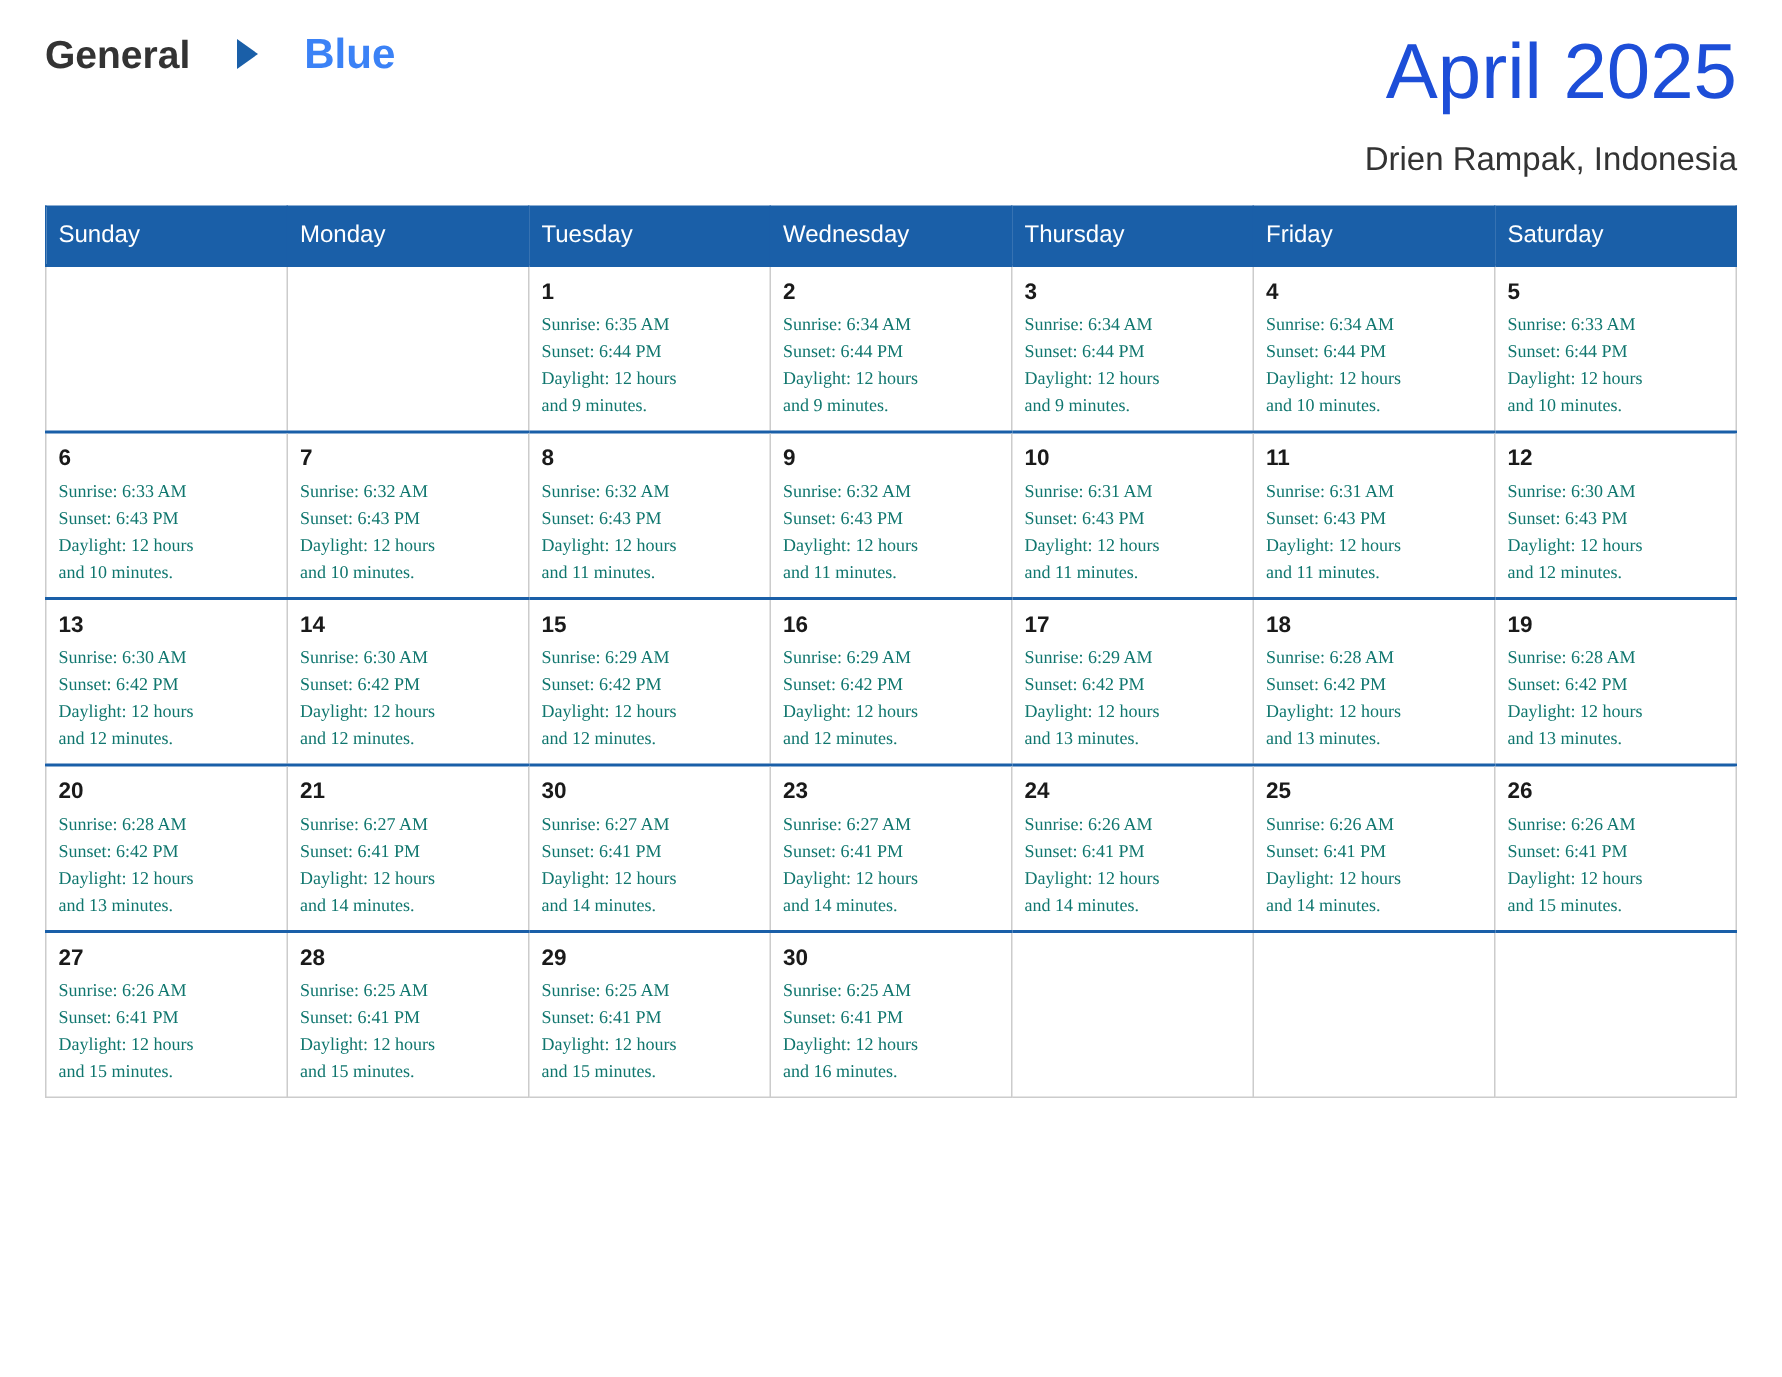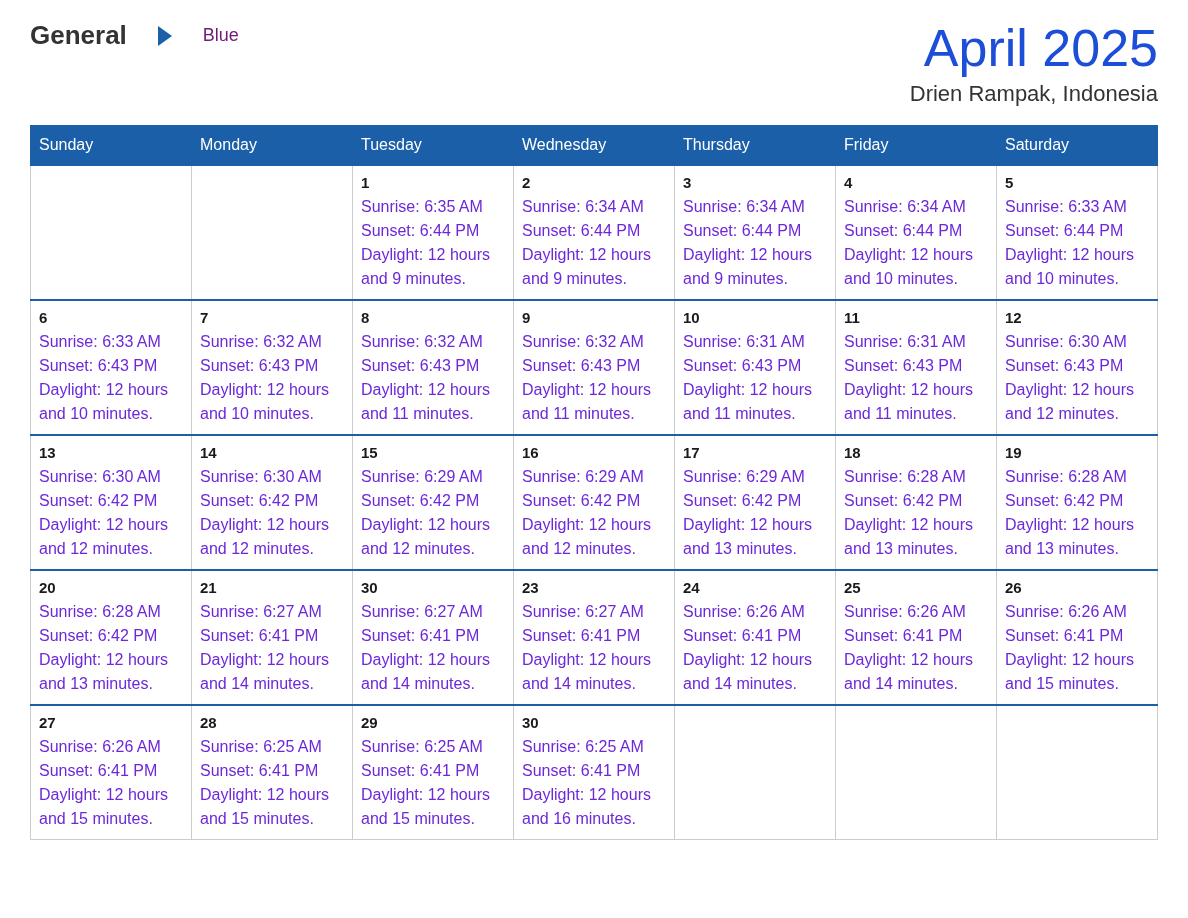--- a/index.html
+++ b/index.html
@@ -33,37 +33,37 @@
     .logo-arrow {
       width: 0;
       height: 0;
       border-left: 14px solid #1a5fa8;
       border-top: 10px solid transparent;
       border-bottom: 10px solid transparent;
       margin: 0 2px;
       display: inline-block;
     }
     .logo-blue {
-      color: #701a75;
-      font-size: 18px;
-      font-weight: normal;
+      color: #3b82f6;
+      font-size: 28px;
+      font-weight: bold;
     }
     .title-section {
       text-align: right;
     }
     .month-title {
       font-size: 52px;
       font-weight: normal;
       color: #1d4ed8;
       line-height: 1.1;
     }
     .location {
       font-size: 22px;
       color: #333;
-      margin-top: 4px;
+      margin-top: 16px;
     }
     .calendar {
       width: 100%;
       border-collapse: collapse;
       table-layout: fixed;
       border-radius: 19px;
     }
     .calendar thead tr th {
       background-color: #1a5fa8;
       color: #fff;
@@ -83,23 +83,24 @@
       height: 110px;
     }
     .day-number {
       font-size: 15px;
       font-weight: bold;
       color: #1a1a1a;
       display: block;
       margin-bottom: 4px;
     }
     .day-info {
-      font-size: 16px;
-      color: #6d28d9;
+      font-size: 12px;
+      color: #0f766e;
       line-height: 1.5;
+      font-family: Liberation Serif, serif;
     }
     .empty-cell {
       background: #fff;
       border-top: 2px solid #1a5fa8;
     }
   </style>
 </head>
 <body>
 
 <div class="header">

